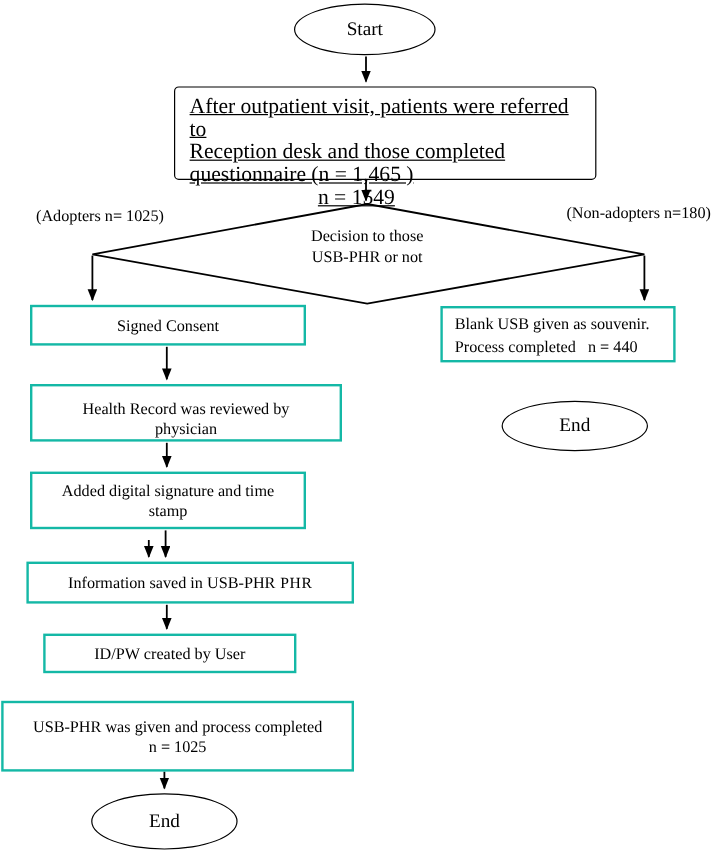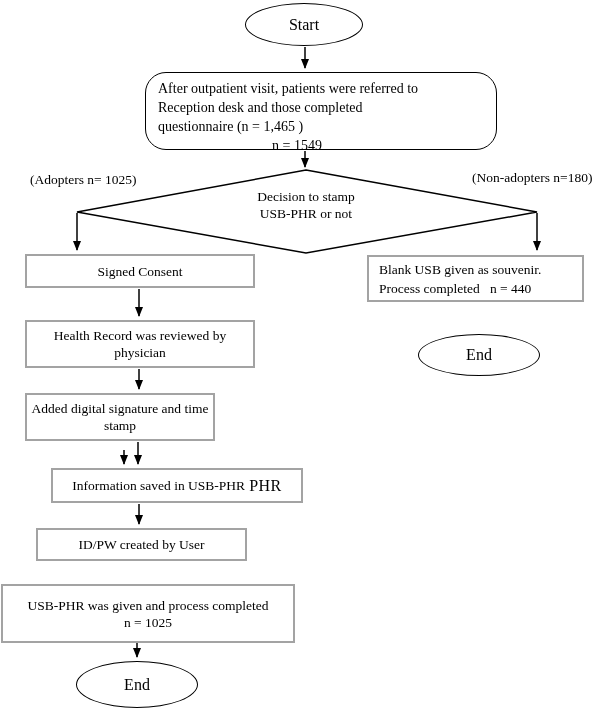--- a/index.html
+++ b/index.html
@@ -25,36 +25,37 @@
     z-index: 0;
   }
   .node {
     position: absolute;
     box-sizing: border-box;
     background: #ffffff;
     z-index: 1;
     text-align: right;
   }
   .rect-box {
-    border: 2px solid #a3a3a3;
+    border: 2px solid #14b8a6;
     display: flex;
     flex-direction: column;
     align-items: center;
     justify-content: center;
     text-align: center;
     font-size: 13.5px;
     line-height: 17px;
   }
   .rounded-box {
     border: 1.5px solid #000000;
-    border-radius: 21px;
-    font-size: 14px;
+    border-radius: 4px;
+    font-size: 18px;
     line-height: 19px;
     padding: 6px 12px 4px 12px;
     text-align: left;
+    text-decoration: underline;
   }
   .rounded-box .line { display: block; }
   .rounded-box .line-centered {
     display: block;
     text-align: center;
     padding-right: 48px;
   }
   .ellipse {
     border: 1.5px solid #000000;
     border-radius: 50%;
@@ -75,21 +76,21 @@
     width: 182px;
     text-align: center;
     font-size: 13.5px;
     line-height: 17px;
     z-index: 1;
     background: transparent;
   }
   .block { display: block; }
   .pre { white-space: pre-wrap; }
   .small-suffix {
-    font-size: 16px;
+    font-size: 13px;
     letter-spacing: 0.5px;
     margin-left: 4px;
   }
   .left-text {
     align-items: flex-start;
     text-align: left;
     padding-left: 10px;
     line-height: 19px;
   }
 </style>
@@ -128,57 +129,57 @@
     <span class="line">Reception desk and those completed</span>
     <span class="line">questionnaire (n = 1,465 )</span>
     <span class="line-centered">n = 1549</span>
   </div>
 
   <div class="free-label" style="left:30px; top:172px;">(Adopters n= 1025)</div>
 
   <div class="free-label" style="left:472px; top:170px;">(Non-adopters n=180)</div>
 
   <div class="diamond-text" style="left:215px; top:188px;">
-    <span class="block">Decision to stamp</span>
+    <span class="block">Decision to those</span>
     <span class="block">USB-PHR or not</span>
   </div>
 
   <div class="node rect-box" style="left:25px; top:254px; width:230px; height:34px;">
     <span>Signed Consent</span>
   </div>
 
-  <div class="node rect-box" style="left:25px; top:320px; width:230px; height:48px;">
+  <div class="node rect-box" style="left:25px; top:320px; width:260px; height:48px;justify-content:flex-end;">
     <span class="block">Health Record was reviewed by</span>
     <span class="block">physician</span>
   </div>
 
-  <div class="node rect-box" style="left:25px; top:393px; width:190px; height:48px;">
+  <div class="node rect-box" style="left:25px; top:393px; width:230px; height:48px;">
     <span class="block">Added digital signature and time</span>
     <span class="block">stamp</span>
   </div>
 
-  <div class="node rect-box" style="left:22px; top:468px; width:252px; height:35px; flex-direction:row;margin-left:29px;">
+  <div class="node rect-box" style="left:22px; top:468px; width:273px; height:35px; flex-direction:row;">
     <span>Information saved in USB-PHR</span>
     <span class="small-suffix">PHR</span>
   </div>
 
   <div class="node rect-box" style="left:36px; top:528px; width:211px; height:33px;">
     <span>ID/PW created by User</span>
   </div>
 
   <div class="node rect-box" style="left:1px; top:584px; width:294px; height:59px;">
     <span class="block">USB-PHR was given and process completed</span>
     <span class="block">n = 1025</span>
   </div>
 
   <div class="node ellipse" style="left:76px; top:661px; width:122px; height:47px;">
     <span>End</span>
   </div>
 
-  <div class="node rect-box left-text" style="left:367px; top:255px; width:217px; height:47px;">
+  <div class="node rect-box left-text" style="left:367px; top:255px; width:196px; height:47px;">
     <span class="block">Blank USB given as souvenir.</span>
     <span class="block pre">Process completed   n = 440</span>
   </div>
 
   <div class="node ellipse" style="left:418px; top:334px; width:122px; height:42px;">
     <span>End</span>
   </div>
 
 </div>
 

